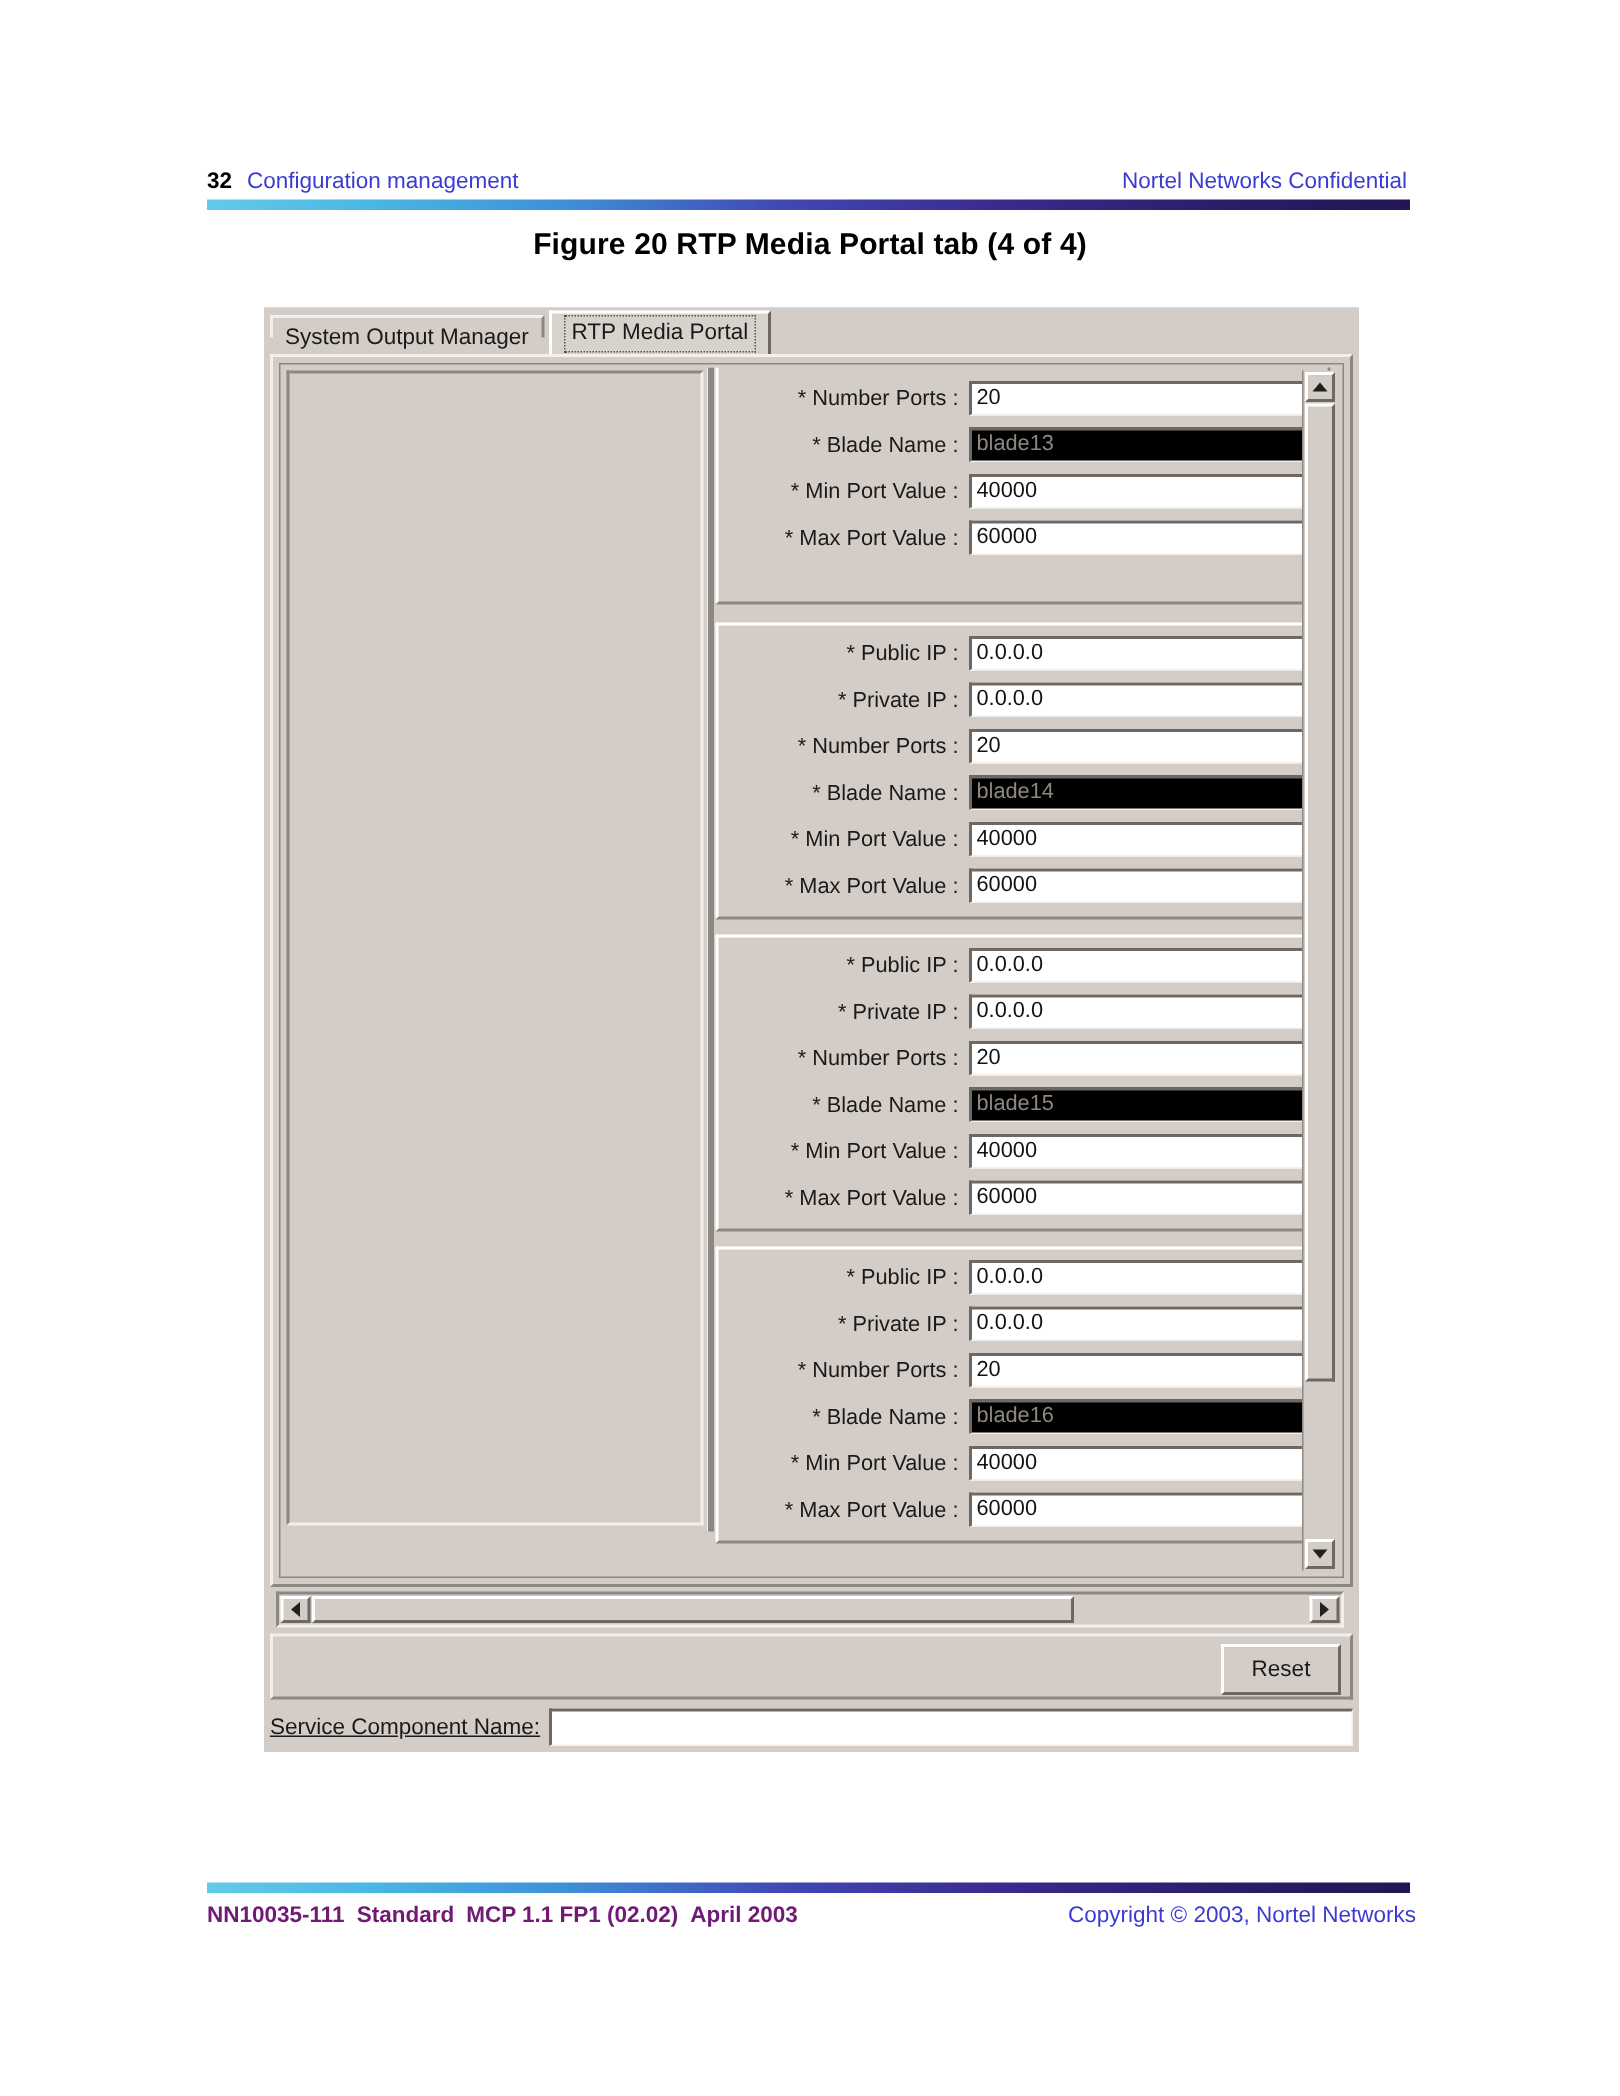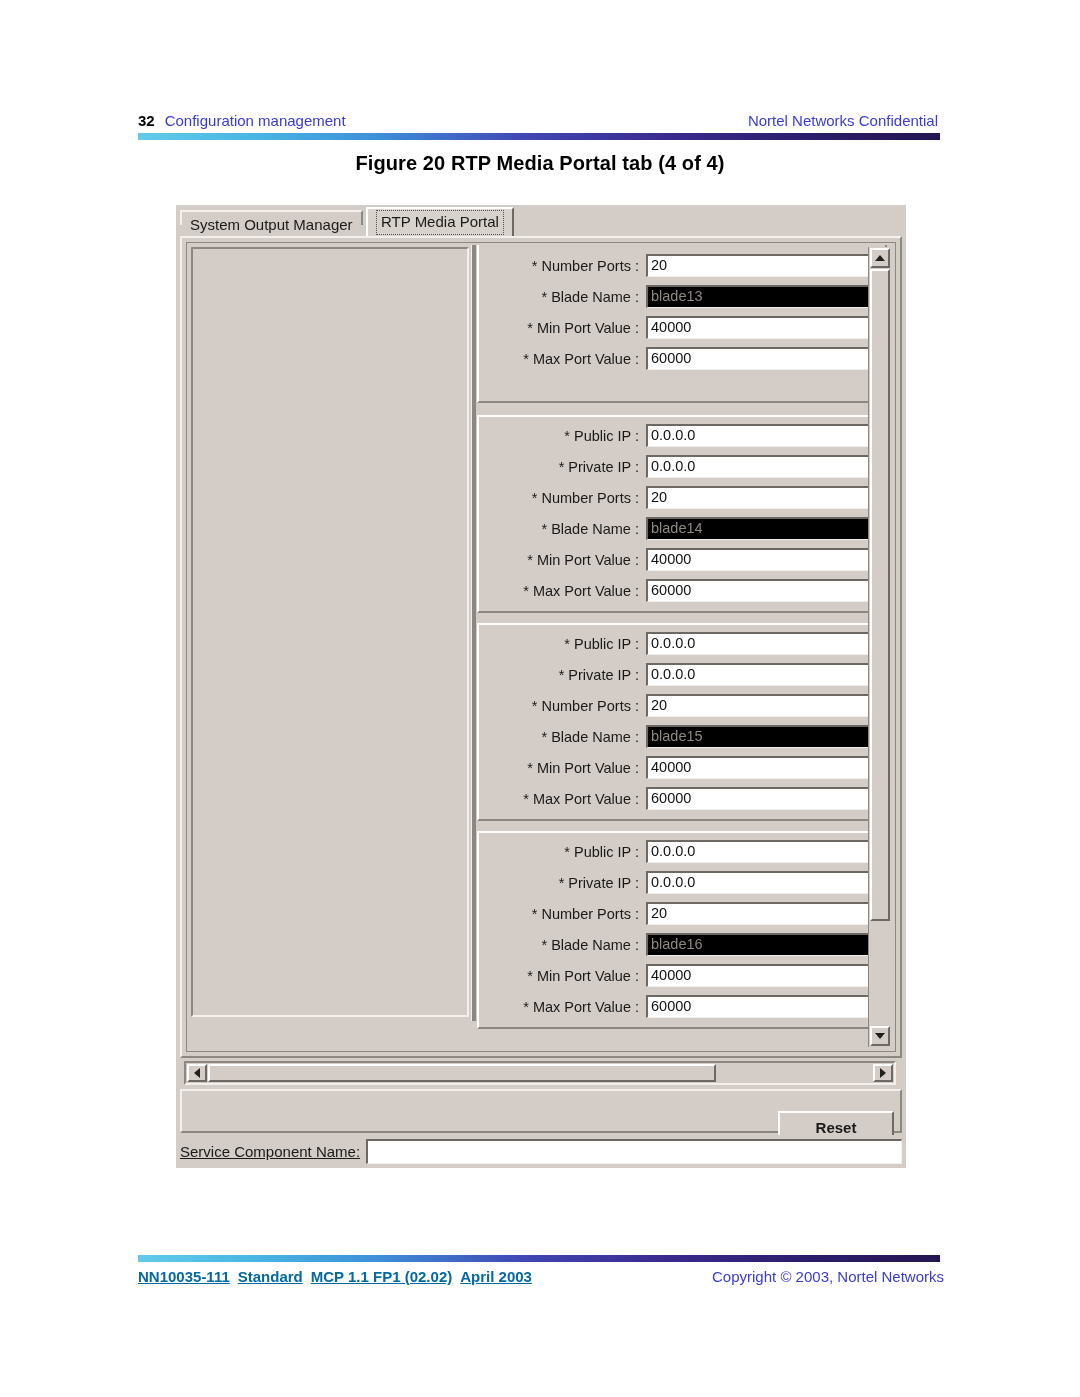--- a/index.html
+++ b/index.html
@@ -359,24 +359,23 @@
     border-bottom: 2px solid #6e6862;
     font-size: 15px;
     color: #1a1a1a;
     text-align: center;
     line-height: 30px;
     cursor: default;
   }
   .btn-reset {
     position: absolute;
     right: 6px;
-    top: 20px;
-    width: 116px;
+    top: 5px;
+    width: 80px;
     height: 34px;
-    font-weight: bold;
   }
 
   
   .scn-row {
     position: absolute;
     left: 0px;
     top: 930px;
     width: 730px;
     height: 33px;
     display: flex;
@@ -445,21 +444,21 @@
     position: absolute;
     left: 138px;
     top: 1268px;
     width: 806px;
     height: 22px;
     display: flex;
     align-items: baseline;
     font-size: 15px;
     color: #3b3bd4;
   }
-  .ftr-doc { font-weight: bold; color: #0369a1; text-decoration: underline; }
+  .ftr-doc { font-weight: bold; color: #701a75; }
   .ftr-sp { display: inline-block; width: 8px; }
   .ftr-copy { margin-left: auto; }
 </style>
 </head>
 <body>
 
 <div class="page">
 
   <div class="hdr">
     <span class="hdr-page-num">32</span>

